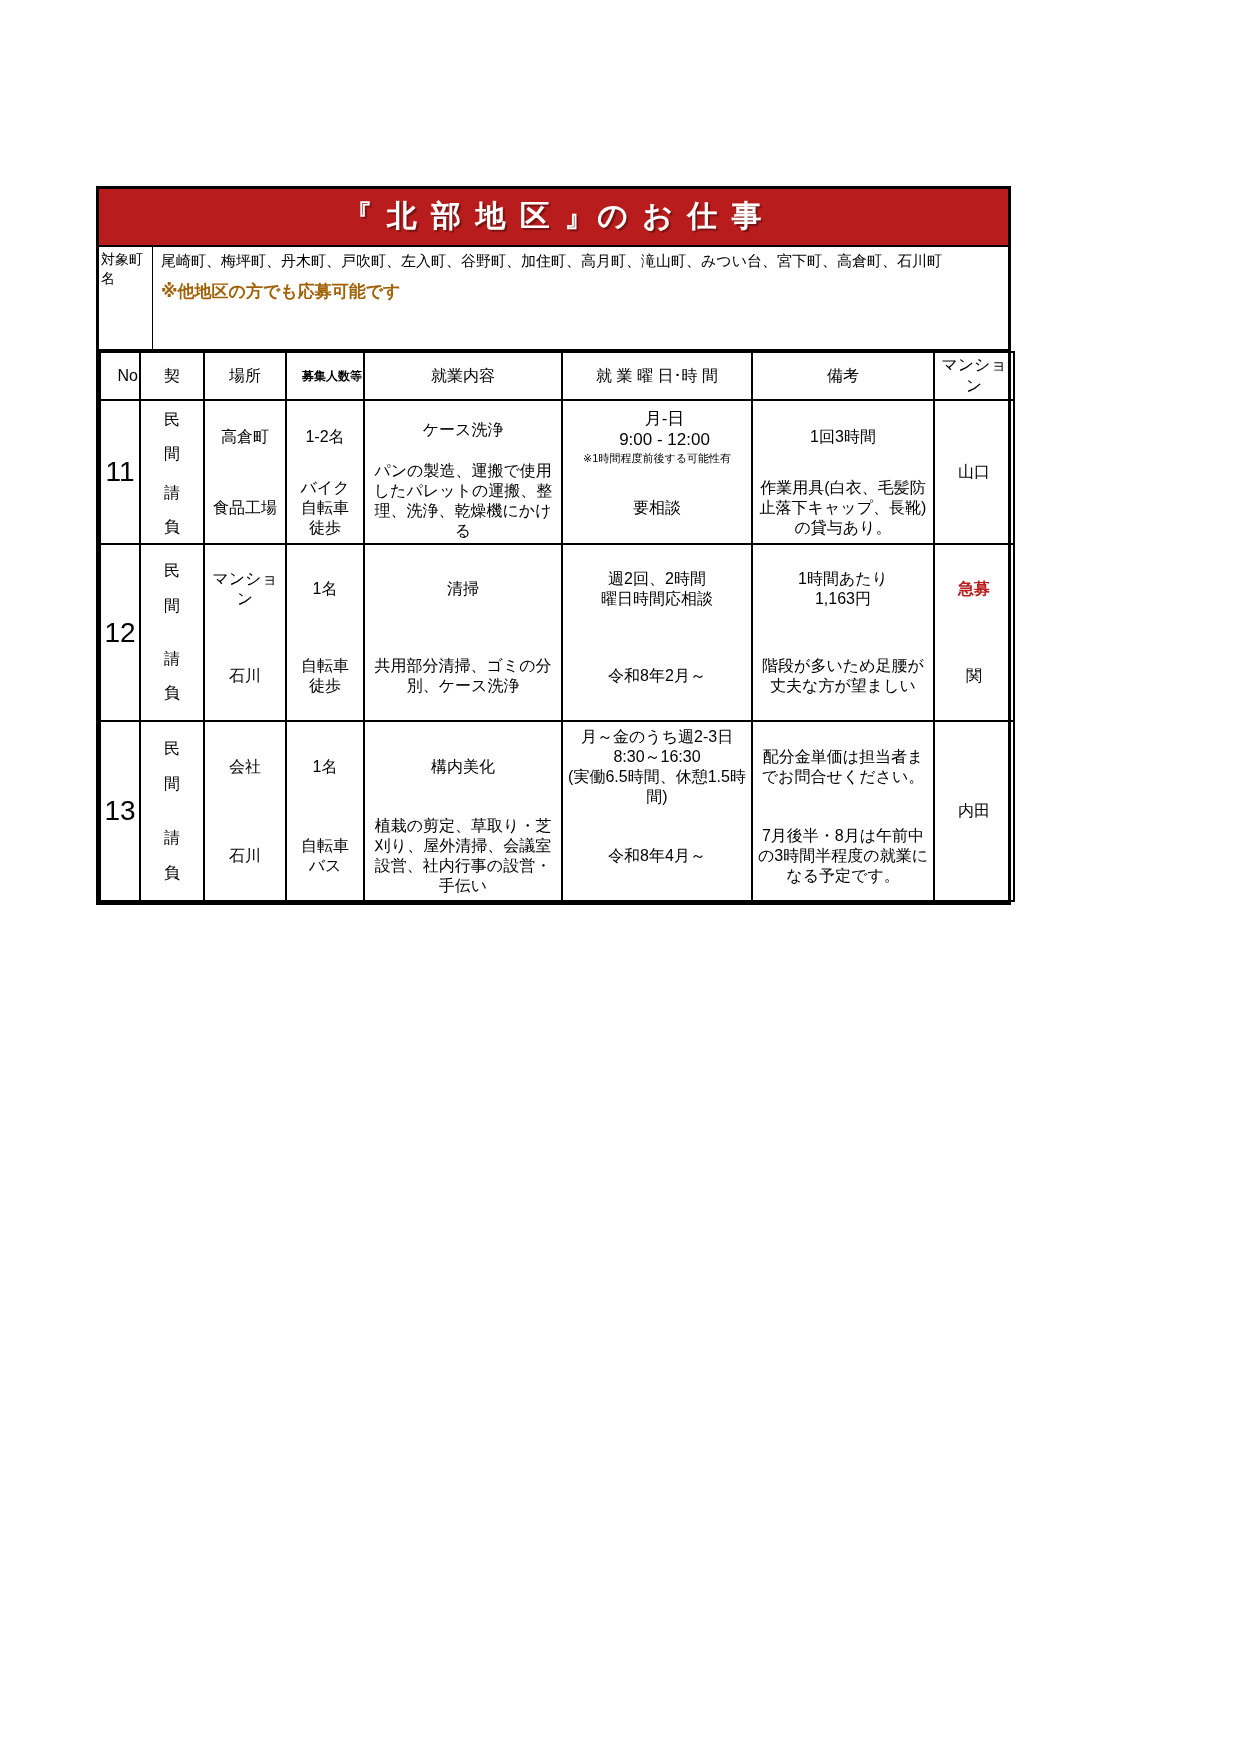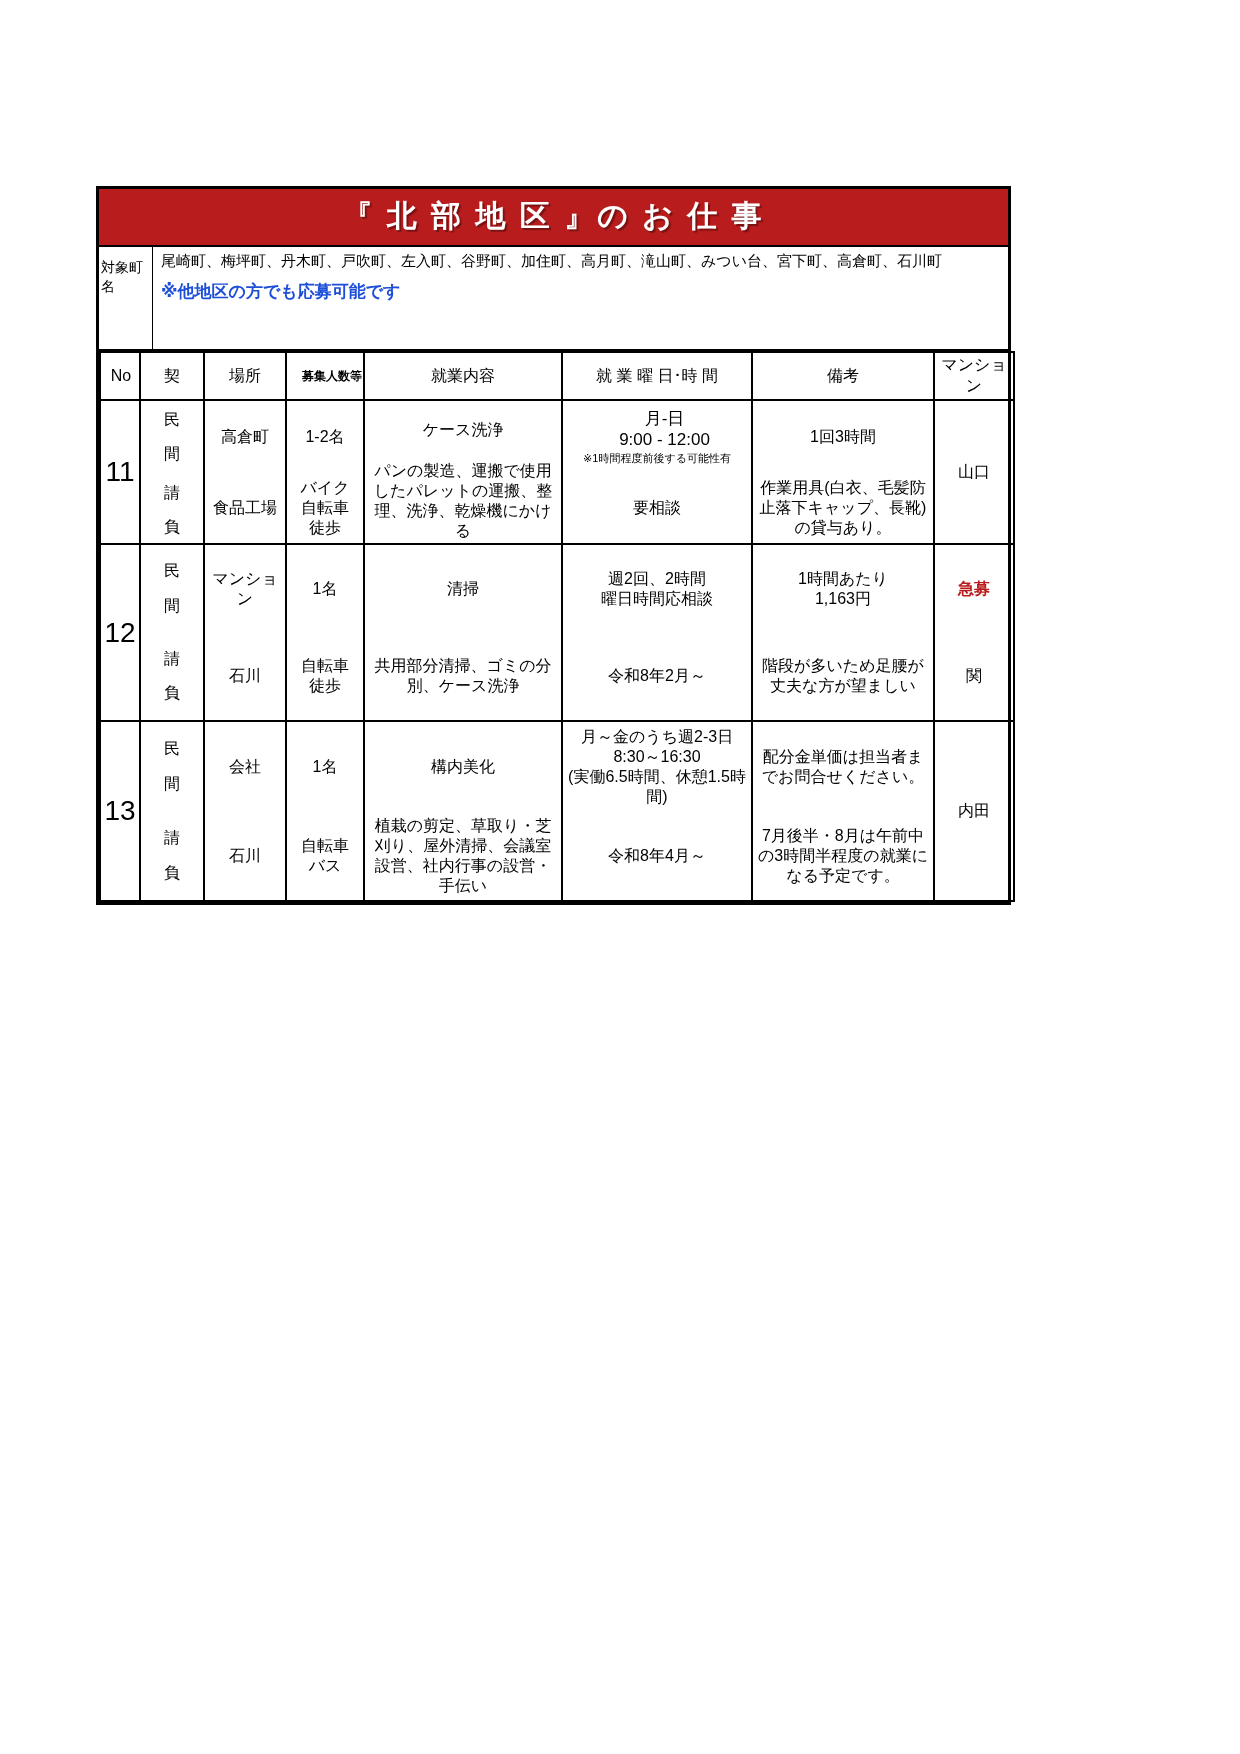--- a/index.html
+++ b/index.html
@@ -17,32 +17,32 @@
   .title-bar {
     background:#b91c1c; color:#fff; text-align:center;
     font-size:30px; font-weight:bold; letter-spacing:3px;
     padding:7px 0 8px 0; border-bottom:2px solid #000;
     text-shadow:2px 2px 1px rgba(0,0,0,0.35);
   }
   
   .towns-row { display:flex; border-bottom:2px solid #000; min-height:104px; }
   .towns-label {
     width:54px; border-right:1px solid #000; font-size:14px;
-    padding:11px 2px; line-height:1.35; word-break:break-all;
+    padding:3px 2px; line-height:1.35; word-break:break-all;
   }
   .towns-body { flex:1; padding:4px 8px 22px 8px; font-size:15px; line-height:1.32; }
-  .towns-note { color:#1d4ed8; font-weight:bold; font-size:17px; margin-top:10px; }
+  .towns-note { color:#a16207; font-weight:bold; font-size:17px; margin-top:10px; }
   
   table { border-collapse:collapse; width:100%; table-layout:fixed; }
   th, td { border:2px solid #000; vertical-align:middle; padding:0; }
   th {
     font-size:16px; font-weight:normal; height:29px; text-align:center;
     padding:2px 1px;
   }
-  th.h-no { text-align:center; padding-left:3px; }
+  th.h-no { text-align:right; padding-left:3px; }
   th.h-count { font-size:12px; font-weight:bold;text-align:right; }
   td { font-size:16px; text-align:center; }
   .vwrap { display:flex; flex-direction:column; width:100%; }
   .r11 .vwrap { height:142px; }
   .r12 .vwrap { height:175px; }
   .r13 .vwrap { height:178px; }
   .sub {
     flex:1; display:flex; flex-direction:column;
     align-items:center; justify-content:center;
     padding:2px 3px; line-height:1.25; white-space:pre-line;

